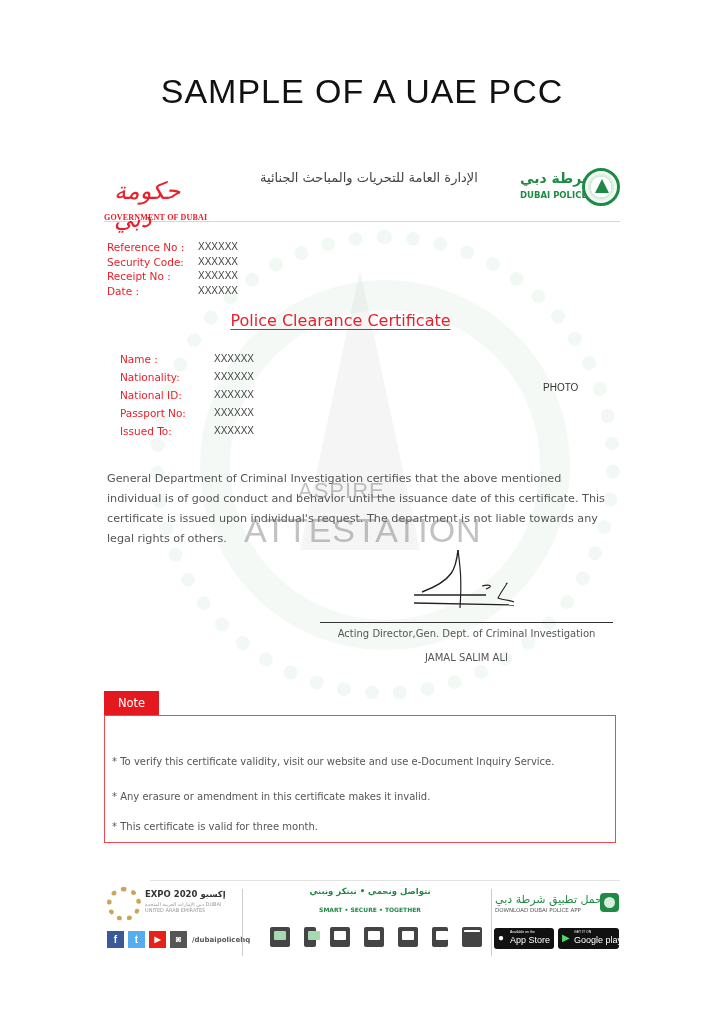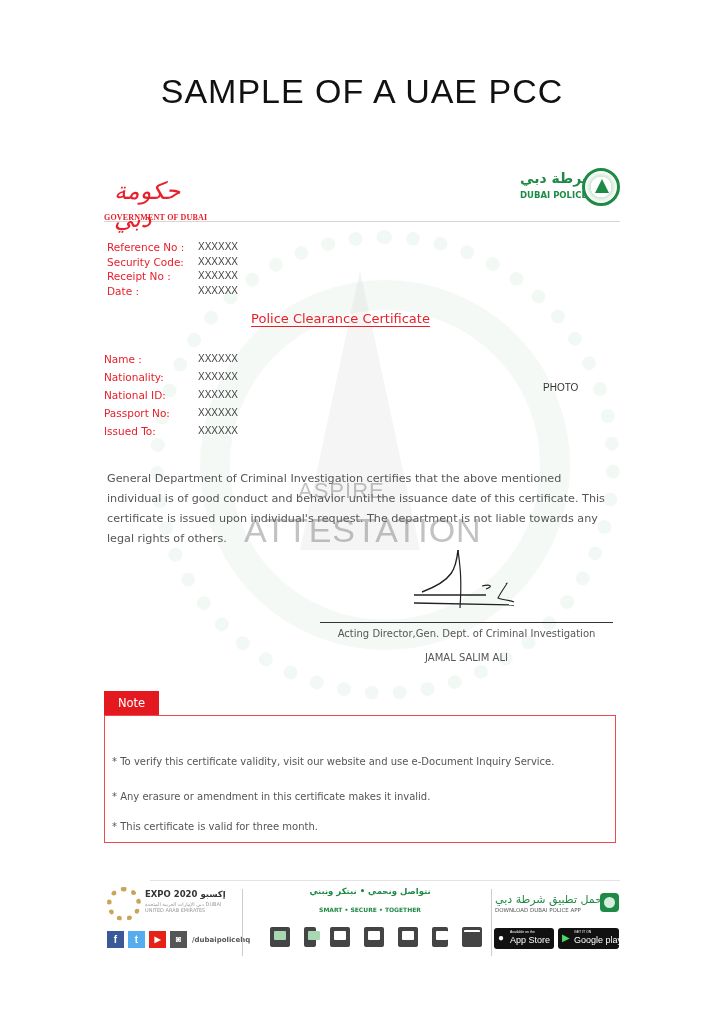--- a/index.html
+++ b/index.html
@@ -20,24 +20,24 @@
   .police-arabic { position: absolute; left: 4px; top: 2px; font-size: 14px; color: #1e8a45; font-weight: bold; }
   .police-eng { position: absolute; left: 4px; top: 22px; font-size: 8.5px; color: #1e8a45; font-weight: bold; }
   .police-emblem { position: absolute; right: 0; top: 0; width: 38px; height: 38px; border-radius: 50%; border: 3px solid #1e8a45; background: radial-gradient(circle, #ffffff 45%, #cfe8d6 46%, #ffffff 70%); }
   .police-emblem::after { content: ""; position: absolute; left: 10px; top: 8px; width: 0; height: 0; border-left: 7px solid transparent; border-right: 7px solid transparent; border-bottom: 14px solid #1e8a45; }
 
   .ref-block { position: absolute; top: 240px; left: 107px; }
   .ref-row { display: flex; height: 14.6px; font-size: 10.5px; line-height: 14.6px; }
   .ref-label { width: 91px; color: #e8202a; }
   .ref-value { color: #444; font-family: "Liberation Sans", sans-serif; font-size: 10px; }
 
-  .cert-title { position: absolute; top: 311px; left: 0; width: 671px; text-align: center; padding-left: 10px; font-size: 13px; color: #e8202a; text-decoration: underline; text-underline-offset: 3px; }
+  .cert-title { position: absolute; top: 311px; left: 0; width: 671px; text-align: center; padding-left: 10px; font-size: 16px; color: #e8202a; text-decoration: underline; text-underline-offset: 3px; }
 
   .person-block { position: absolute; top: 350px; left: 104px; }
-  .person-row { display: flex; height: 18px; font-size: 10.5px; line-height: 18px; }
+  .person-row { display: flex; height: 18px; font-size: 10.5px; line-height: 18px; margin-left: 16px; }
   .person-label { width: 94px; color: #e8202a; }
   .person-value { color: #444; font-family: "Liberation Sans", sans-serif; font-size: 10px; }
   .photo { position: absolute; top: 382px; left: 543px; font-size: 10px; font-family: "Liberation Sans", sans-serif; color: #333; }
 
   .statement { position: absolute; top: 469px; left: 107px; width: 500px; font-size: 11.2px; line-height: 20px; color: #555; }
   .attest-wm1 { position: absolute; top: 478px; left: 298px; font-family: "Liberation Sans", sans-serif; font-size: 22px; color: rgba(120,120,120,0.45); letter-spacing: 1px; }
   .attest-wm2 { position: absolute; top: 511px; left: 244px; font-family: "Liberation Sans", sans-serif; font-size: 34px; color: rgba(120,120,120,0.45); letter-spacing: 1px; }
 
   .signature { position: absolute; top: 548px; left: 410px; width: 120px; height: 62px; }
   .sign-line { position: absolute; top: 622px; left: 320px; width: 293px; height: 1px; background: #333; }
@@ -83,20 +83,21 @@
 
 <div class="watermark-seal"></div>
 <div class="watermark-seal-inner"></div>
 <div class="watermark-sail"></div>
 
 <div class="header">
   <div class="gov-logo">
     <div class="gov-arabic">حكومة دبي</div>
     <div class="gov-eng">GOVERNMENT OF DUBAI</div>
   </div>
+  <div class="dept-arabic" dir="rtl">الإدارة العامة للتحريات والمباحث الجنائية</div>
   <div class="police-logo">
     <div class="police-arabic">شرطة دبي</div>
     <div class="police-eng">DUBAI POLICE</div>
     <div class="police-emblem"></div>
   </div>
 </div>
 
 <div class="ref-block">
   <div class="ref-row">
     <span class="ref-label">Reference No :</span>

